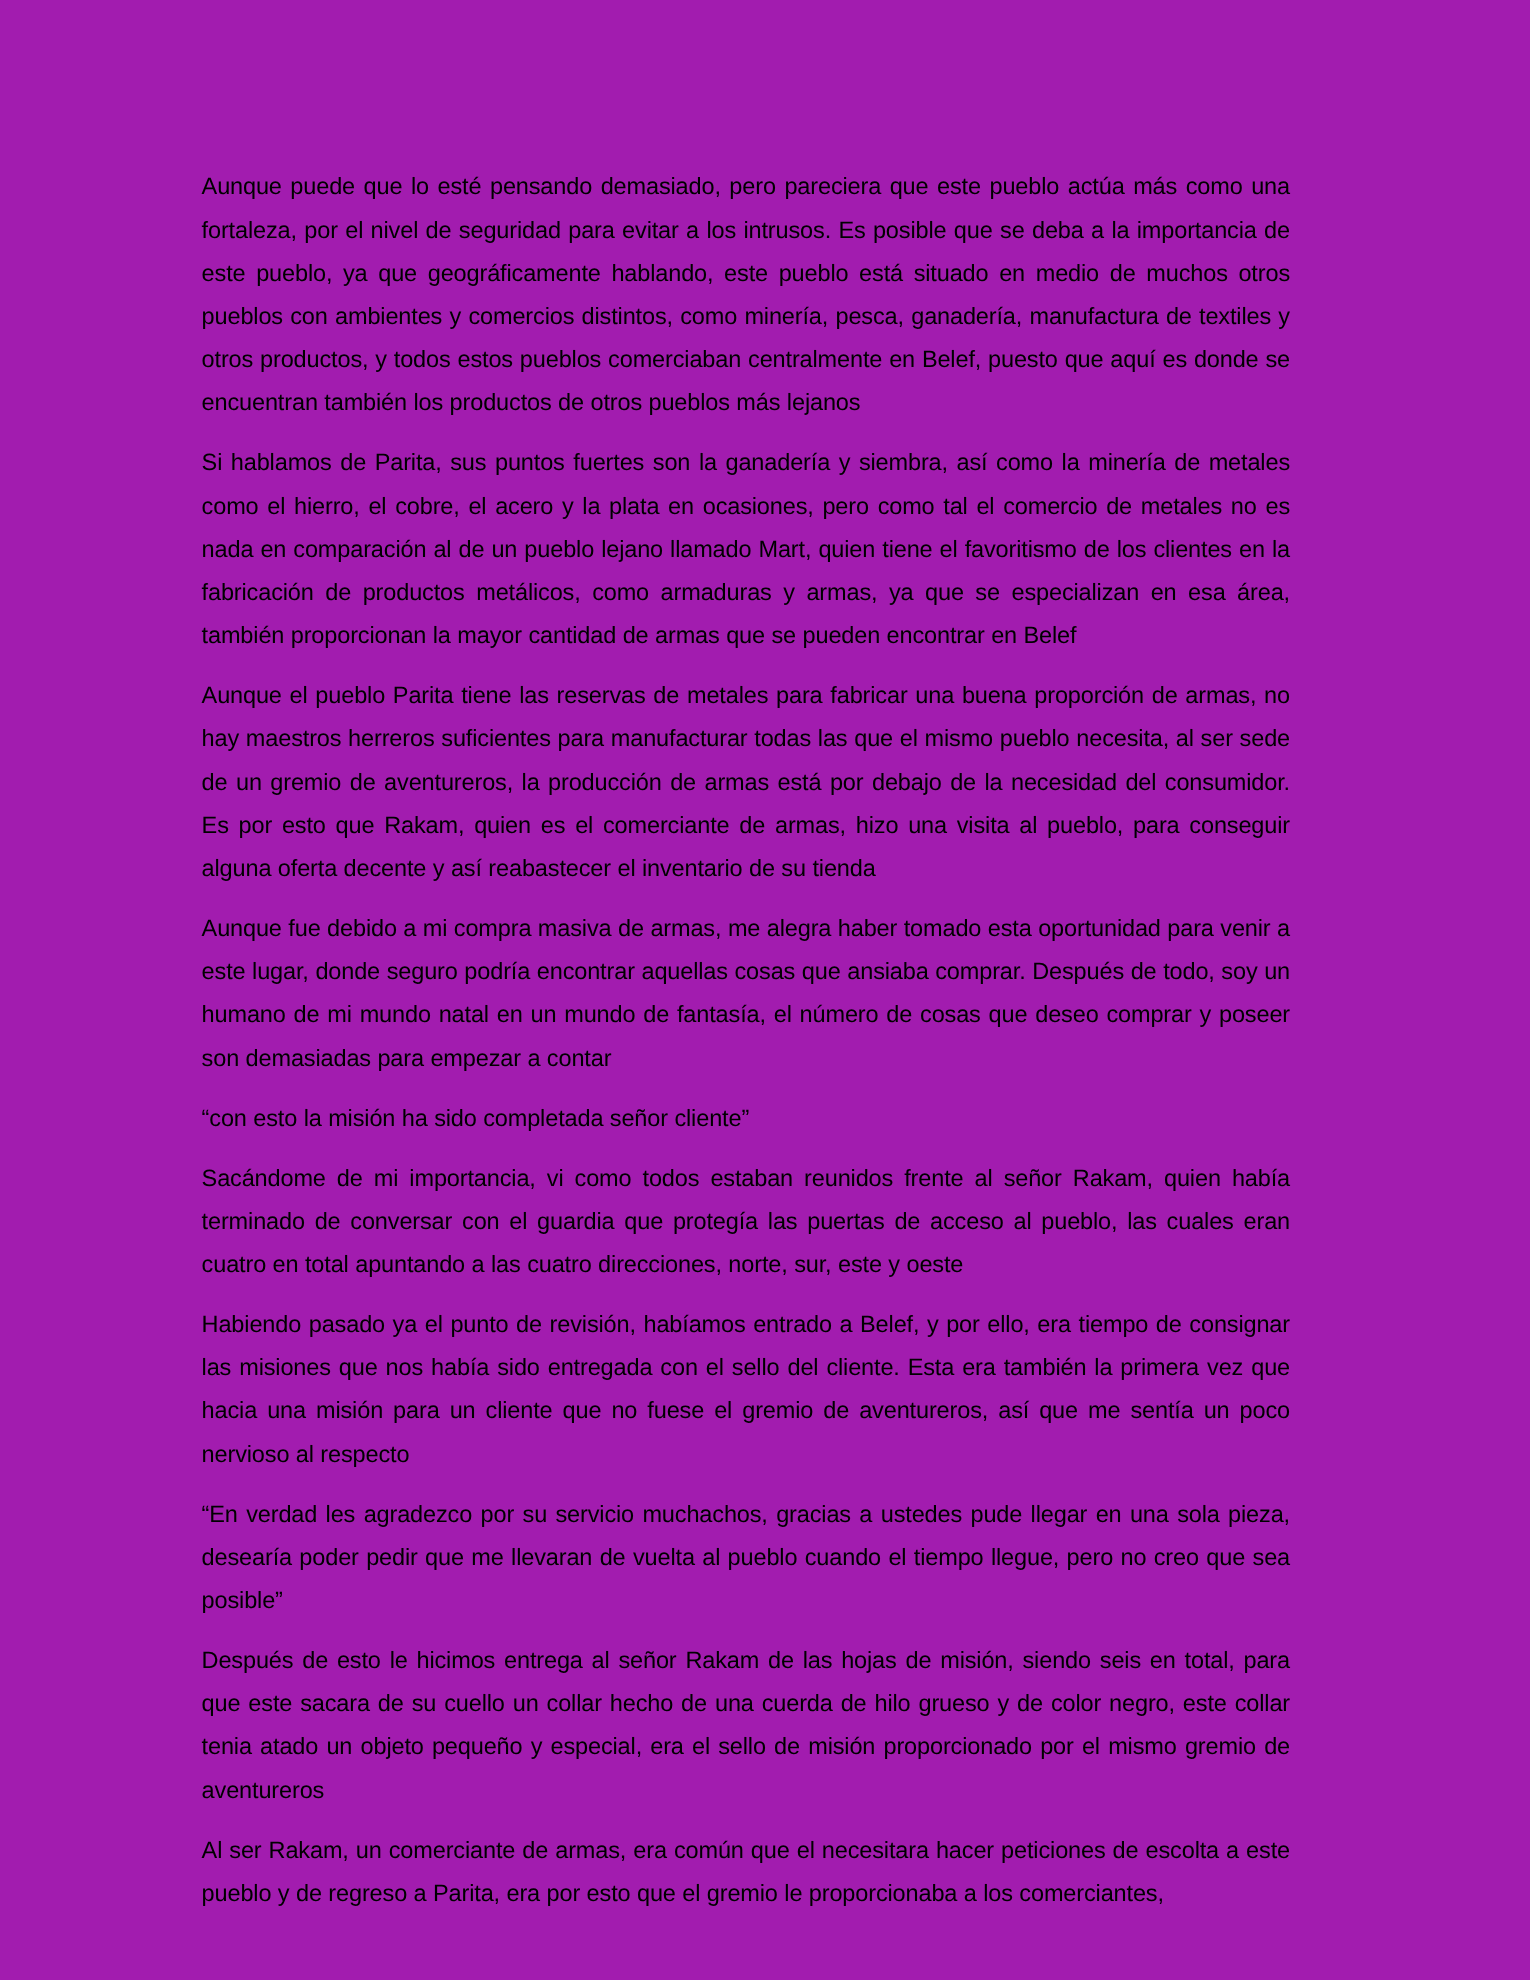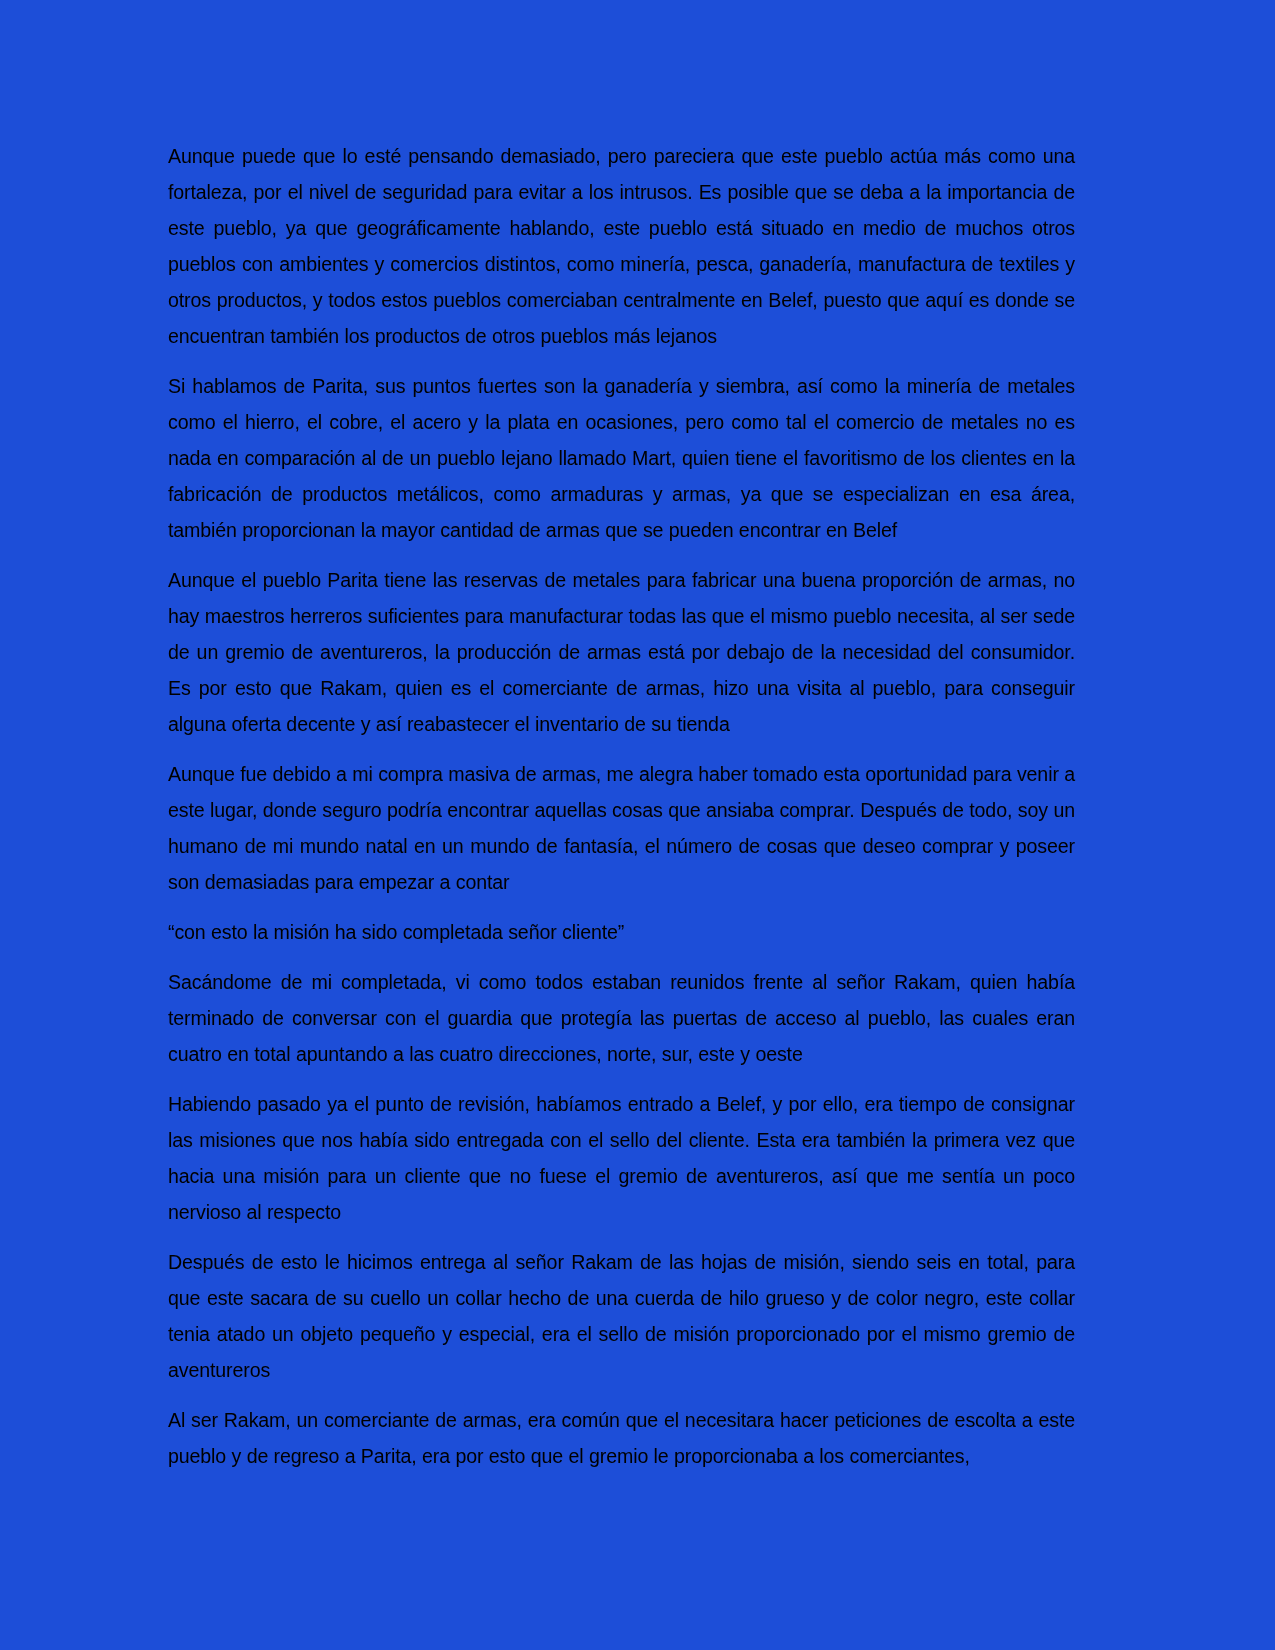--- a/index.html
+++ b/index.html
@@ -9,21 +9,21 @@
     background: #ffffff;
   }
   body {
     font-family: "Liberation Sans", "DejaVu Sans", sans-serif;
     color: #000000;
   }
   .page {
     position: relative;
     width: 1275px;
     height: 1650px;
-    background: #1d4ed8;
+    background: #a21caf;
     margin: 0 auto;
     overflow: hidden;
     box-sizing: border-box;
   }
   .text-column {
     position: absolute;
     left: 168px;
     top: 138px;
     width: 907px;
   }
@@ -47,19 +47,20 @@
 <body>
 
 <div class="page">
   <div class="text-column">
 
     <p class="para">Aunque puede que lo esté pensando demasiado, pero pareciera que este pueblo actúa más como una fortaleza, por el nivel de seguridad para evitar a los intrusos. Es posible que se deba a la importancia de este pueblo, ya que geográficamente hablando, este pueblo está situado en medio de muchos otros pueblos con ambientes y comercios distintos, como minería, pesca, ganadería, manufactura de textiles y otros productos, y todos estos pueblos comerciaban centralmente en Belef, puesto que aquí es donde se encuentran también los productos de otros pueblos más lejanos</p>
     <p class="para">Si hablamos de Parita, sus puntos fuertes son la ganadería y siembra, así como la minería de metales como el hierro, el cobre, el acero y la plata en ocasiones, pero como tal el comercio de metales no es nada en comparación al de un pueblo lejano llamado Mart, quien tiene el favoritismo de los clientes en la fabricación de productos metálicos, como armaduras y armas, ya que se especializan en esa área, también proporcionan la mayor cantidad de armas que se pueden encontrar en Belef</p>
     <p class="para">Aunque el pueblo Parita tiene las reservas de metales para fabricar una buena proporción de armas, no hay maestros herreros suficientes para manufacturar todas las que el mismo pueblo necesita, al ser sede de un gremio de aventureros, la producción de armas está por debajo de la necesidad del consumidor. Es por esto que Rakam, quien es el comerciante de armas, hizo una visita al pueblo, para conseguir alguna oferta decente y así reabastecer el inventario de su tienda</p>
     <p class="para">Aunque fue debido a mi compra masiva de armas, me alegra haber tomado esta oportunidad para venir a este lugar, donde seguro podría encontrar aquellas cosas que ansiaba comprar. Después de todo, soy un humano de mi mundo natal en un mundo de fantasía, el número de cosas que deseo comprar y poseer son demasiadas para empezar a contar</p>
     <p class="para">“con esto la misión ha sido completada señor cliente”</p>
-    <p class="para">Sacándome de mi completada, vi como todos estaban reunidos frente al señor Rakam, quien había terminado de conversar con el guardia que protegía las puertas de acceso al pueblo, las cuales eran cuatro en total apuntando a las cuatro direcciones, norte, sur, este y oeste</p>
+    <p class="para">Sacándome de mi importancia, vi como todos estaban reunidos frente al señor Rakam, quien había terminado de conversar con el guardia que protegía las puertas de acceso al pueblo, las cuales eran cuatro en total apuntando a las cuatro direcciones, norte, sur, este y oeste</p>
     <p class="para">Habiendo pasado ya el punto de revisión, habíamos entrado a Belef, y por ello, era tiempo de consignar las misiones que nos había sido entregada con el sello del cliente. Esta era también la primera vez que hacia una misión para un cliente que no fuese el gremio de aventureros, así que me sentía un poco nervioso al respecto</p>
+    <p class="para">“En verdad les agradezco por su servicio muchachos, gracias a ustedes pude llegar en una sola pieza, desearía poder pedir que me llevaran de vuelta al pueblo cuando el tiempo llegue, pero no creo que sea posible”</p>
     <p class="para">Después de esto le hicimos entrega al señor Rakam de las hojas de misión, siendo seis en total, para que este sacara de su cuello un collar hecho de una cuerda de hilo grueso y de color negro, este collar tenia atado un objeto pequeño y especial, era el sello de misión proporcionado por el mismo gremio de aventureros</p>
     <p class="para">Al ser Rakam, un comerciante de armas, era común que el necesitara hacer peticiones de escolta a este pueblo y de regreso a Parita, era por esto que el gremio le proporcionaba a los comerciantes,</p>
 
   </div>
 </div>
 
 </body></html>

